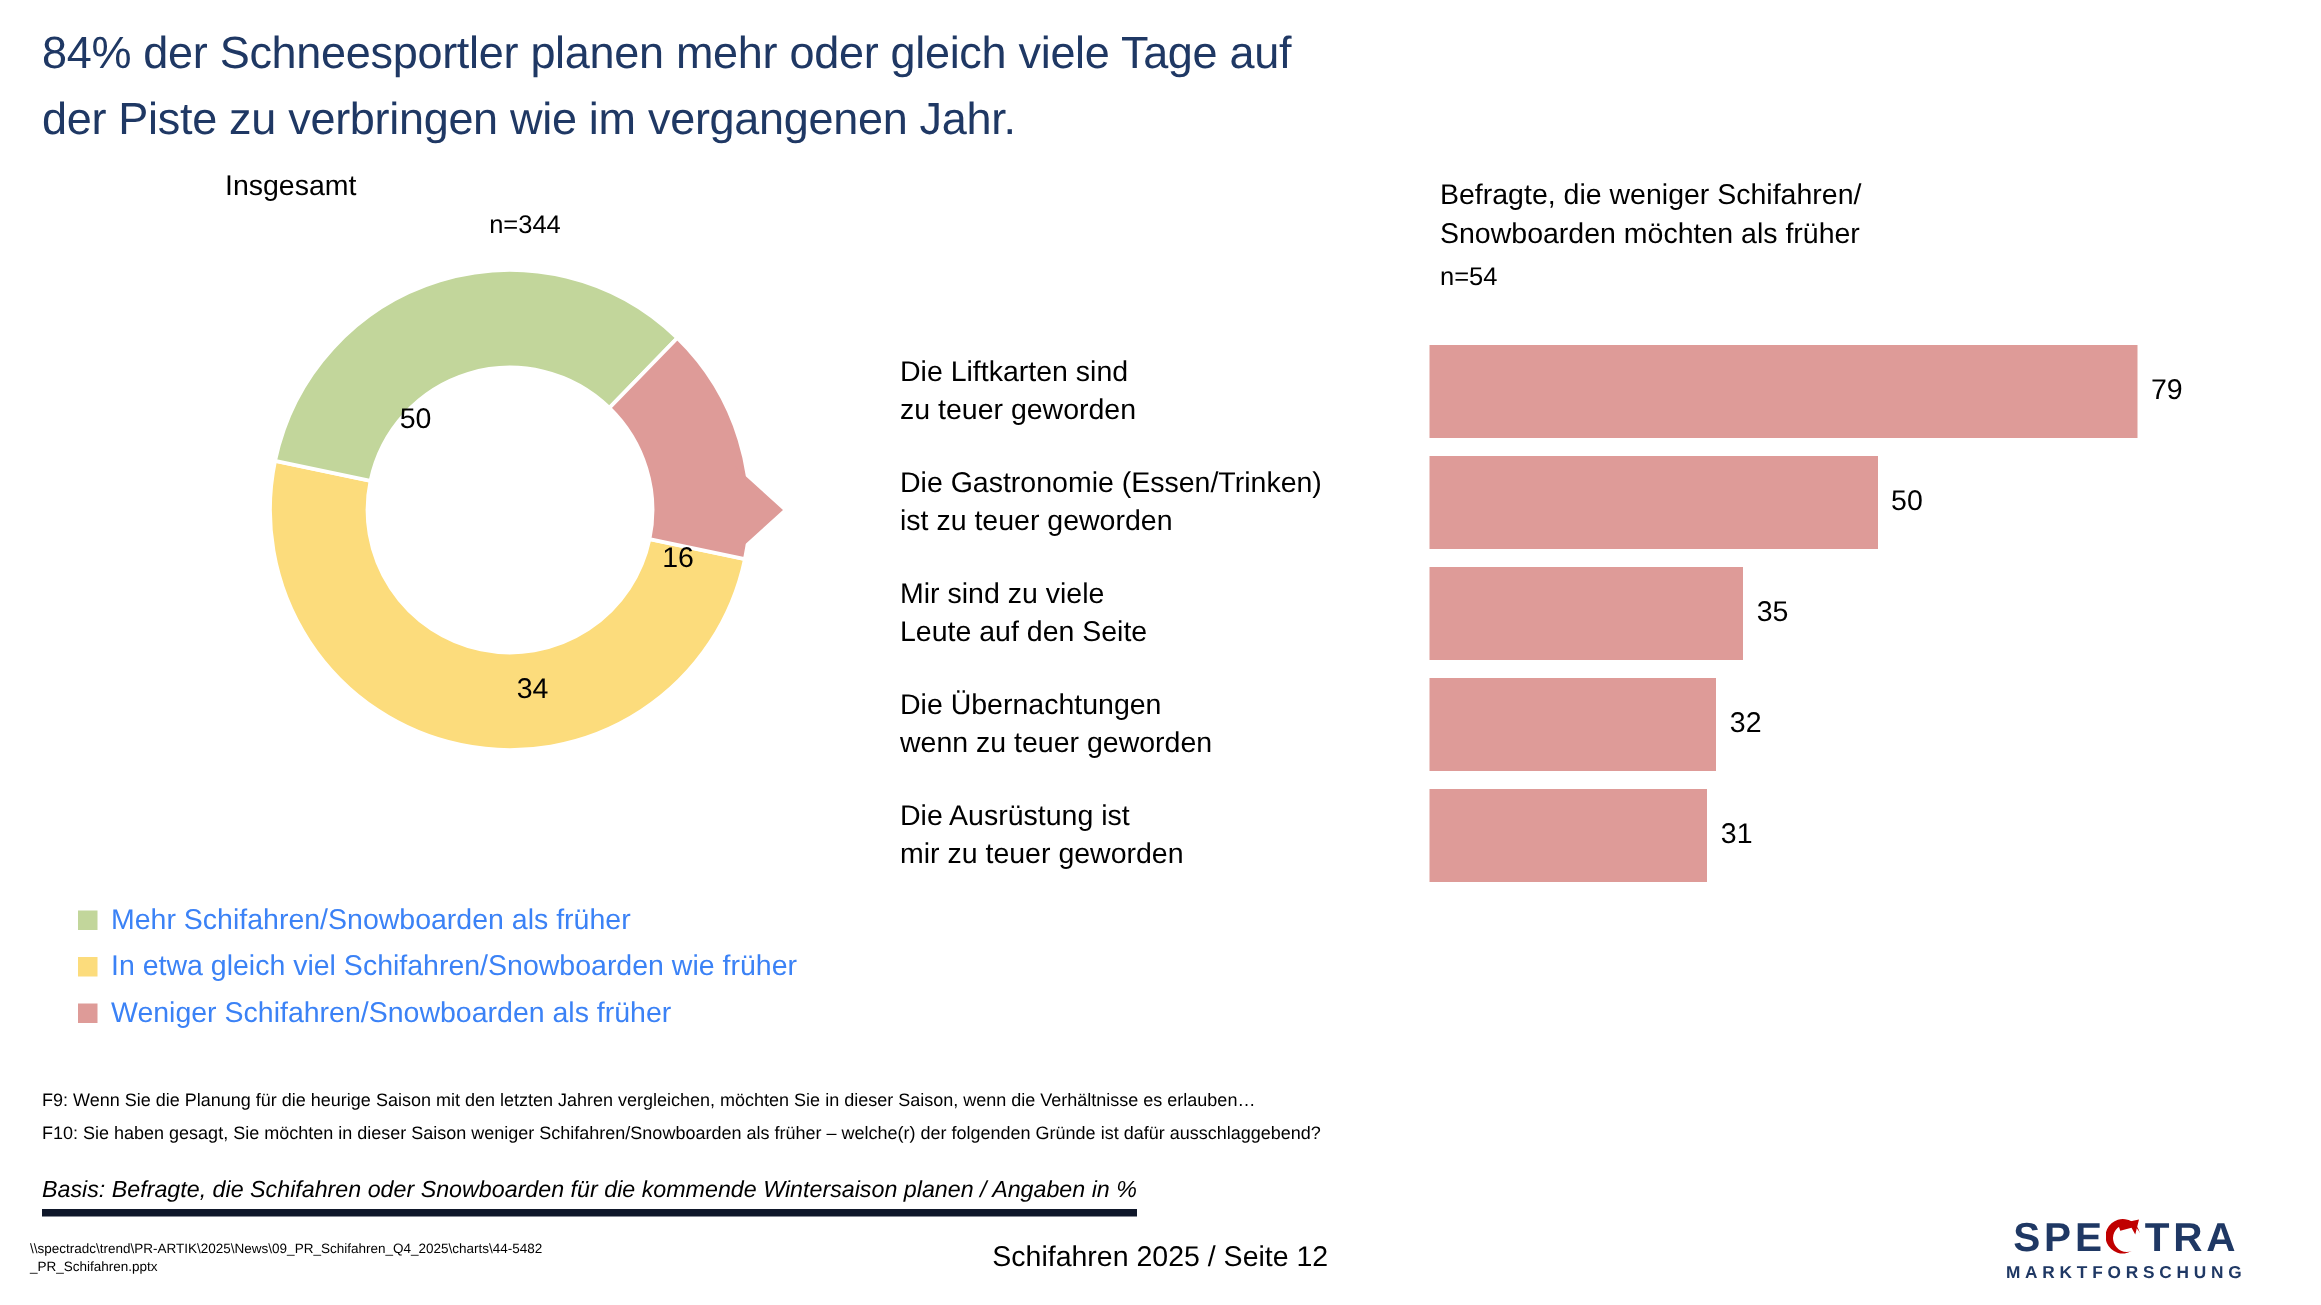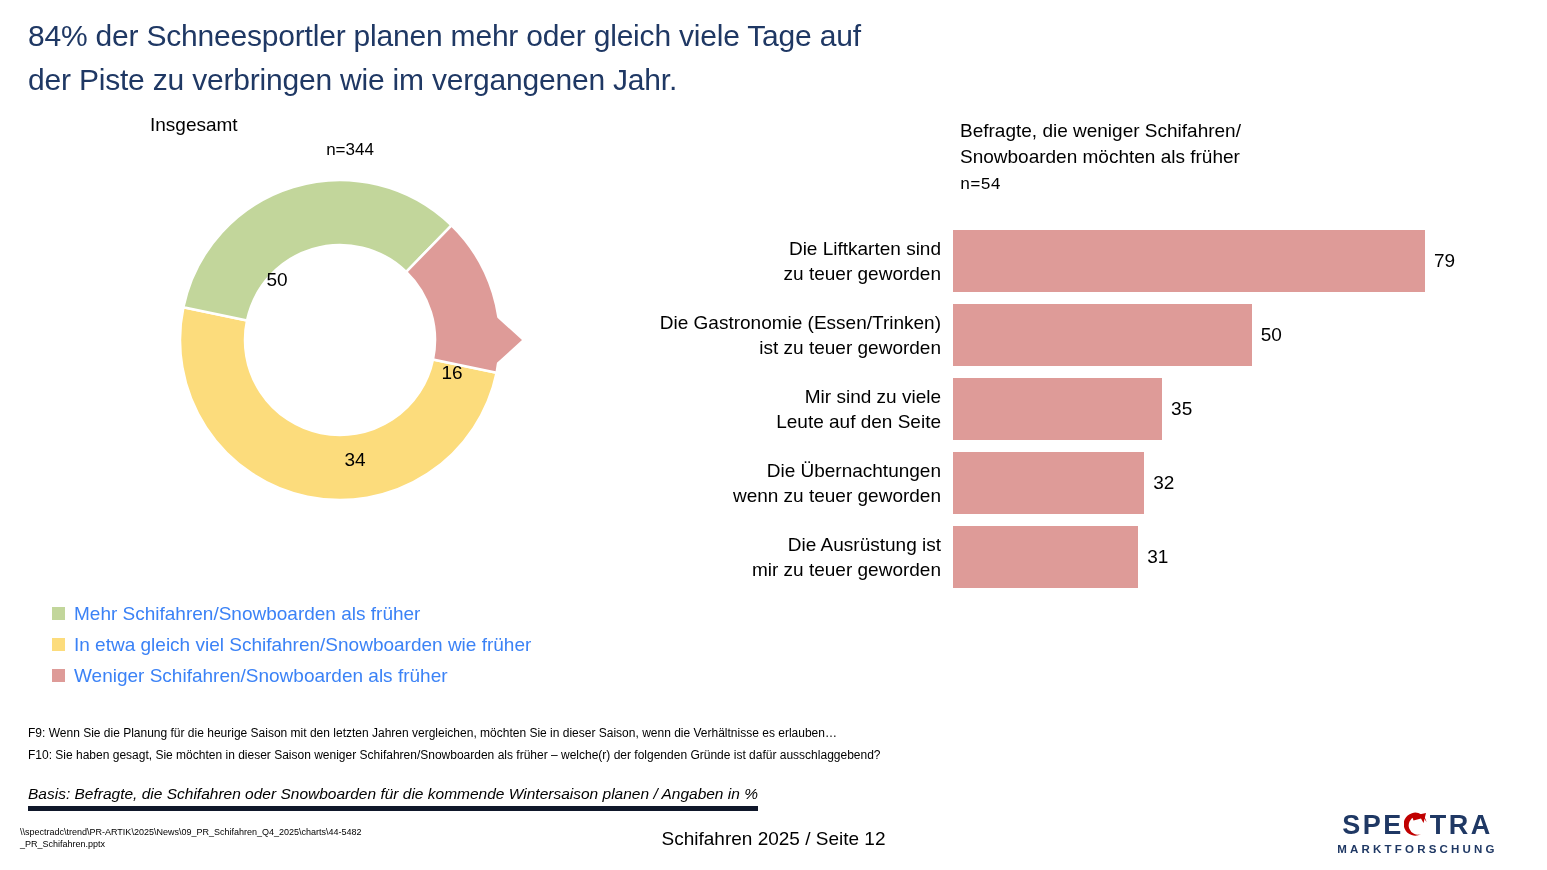--- a/index.html
+++ b/index.html
@@ -38,26 +38,26 @@
   
   #legend{position:absolute;left:52px;top:598px;}
   .legend-row{display:flex;align-items:center;height:31px;}
   .legend-swatch{width:13px;height:13px;margin-right:9px;flex:none;}
   .legend-text{font-size:19px;color:#3b82f6;white-space:nowrap;}
 
   
   #bar-block{position:absolute;left:600px;top:118px;width:930px;height:500px;}
   #bar-head{position:absolute;left:360px;top:0;width:560px;}
   #bar-head .hl{font-size:19px;line-height:26px;color:#000;white-space:nowrap;}
-  #bar-n{font-size:17px;line-height:30px;color:#000;font-family:Liberation Mono, monospace;}
+  #bar-n{font-size:17px;line-height:30px;color:#000;}
 
   #bars{position:absolute;left:0;top:112px;width:930px;}
   .bar-row{display:flex;align-items:center;height:62px;margin-bottom:12px;}
   .bar-label{
-    width:353px;flex:none;text-align:right;padding-right:12px;
+    width:353px;flex:none;padding-right:12px;
     font-size:19px;line-height:25px;color:#000;box-sizing:border-box;
   }
   .bar-label span{display:block;white-space:nowrap;}
   .bar-track{flex:1;display:flex;align-items:center;height:100%;}
   .bar-fill{height:100%;}
   .bar-value{font-size:19px;color:#000;margin-left:9px;white-space:nowrap;}
 
   
   #footnotes{position:absolute;left:28px;top:722px;width:1480px;}
   .fn{font-size:12px;line-height:22px;color:#000;white-space:nowrap;}

